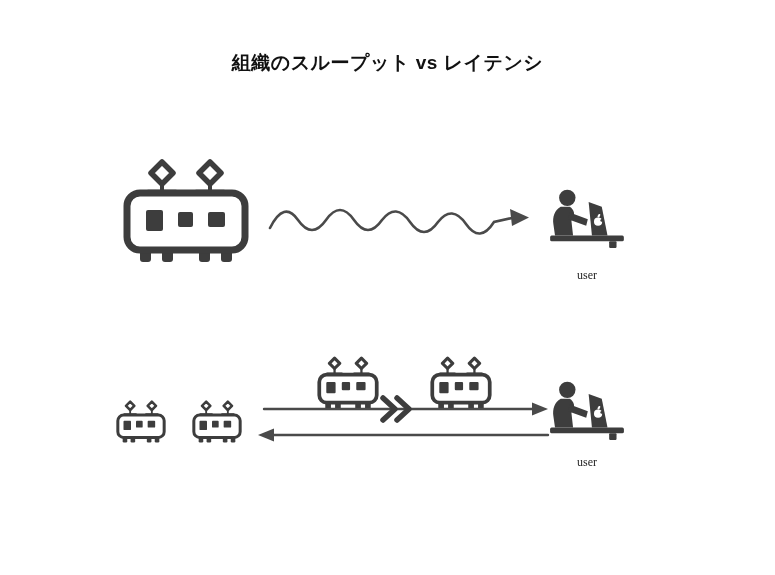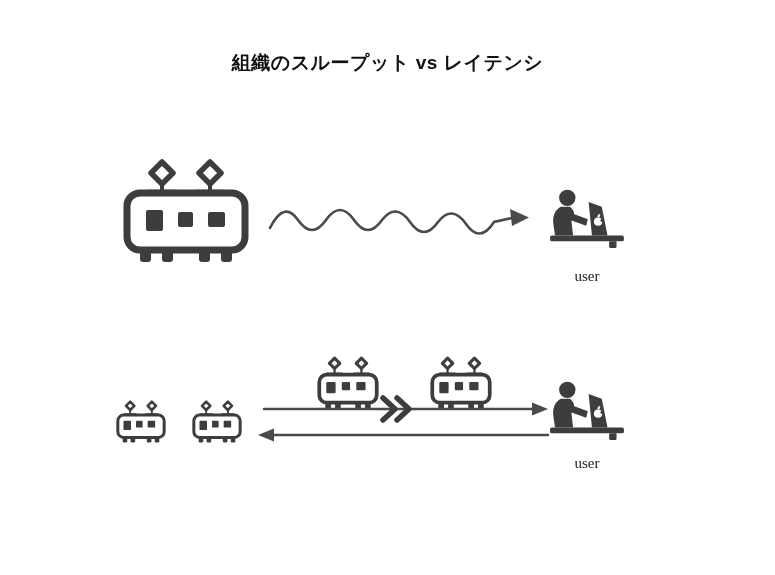--- a/index.html
+++ b/index.html
@@ -21,21 +21,21 @@
   .title{
     position:absolute;top:50px;left:0;width:100%;
     text-align:center;
     font-size:19px;font-weight:600;
     color:var(--c-text);
     letter-spacing:0.5px;
   }
   .abs{position:absolute;}
   .user-label{
     font-family:"Liberation Serif", serif;
-    font-size:15px;color:#222;
+    font-size:12px;color:#222;
     text-align:center;
   }
   
   .t-stroke{stroke:var(--c-icon);fill:#ffffff;stroke-linejoin:round;}
   .t-line{stroke:var(--c-icon);fill:none;stroke-linecap:round;}
   .t-fill{fill:var(--c-icon);}
   .a-line{stroke:var(--c-arrow);fill:none;stroke-linecap:round;}
   .a-fill{fill:var(--c-arrow);}
   .wh{fill:#ffffff;}
   .hidden-defs{position:absolute;width:0;height:0;overflow:hidden;}

